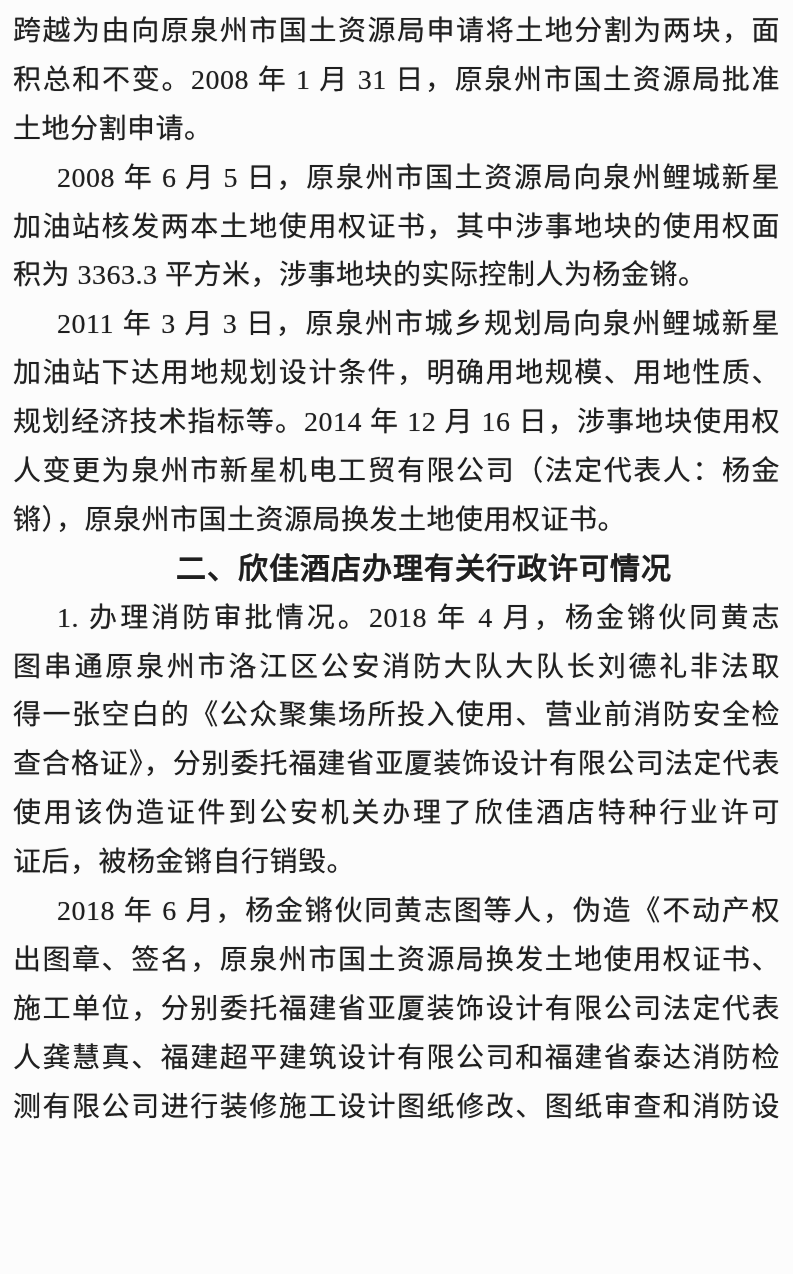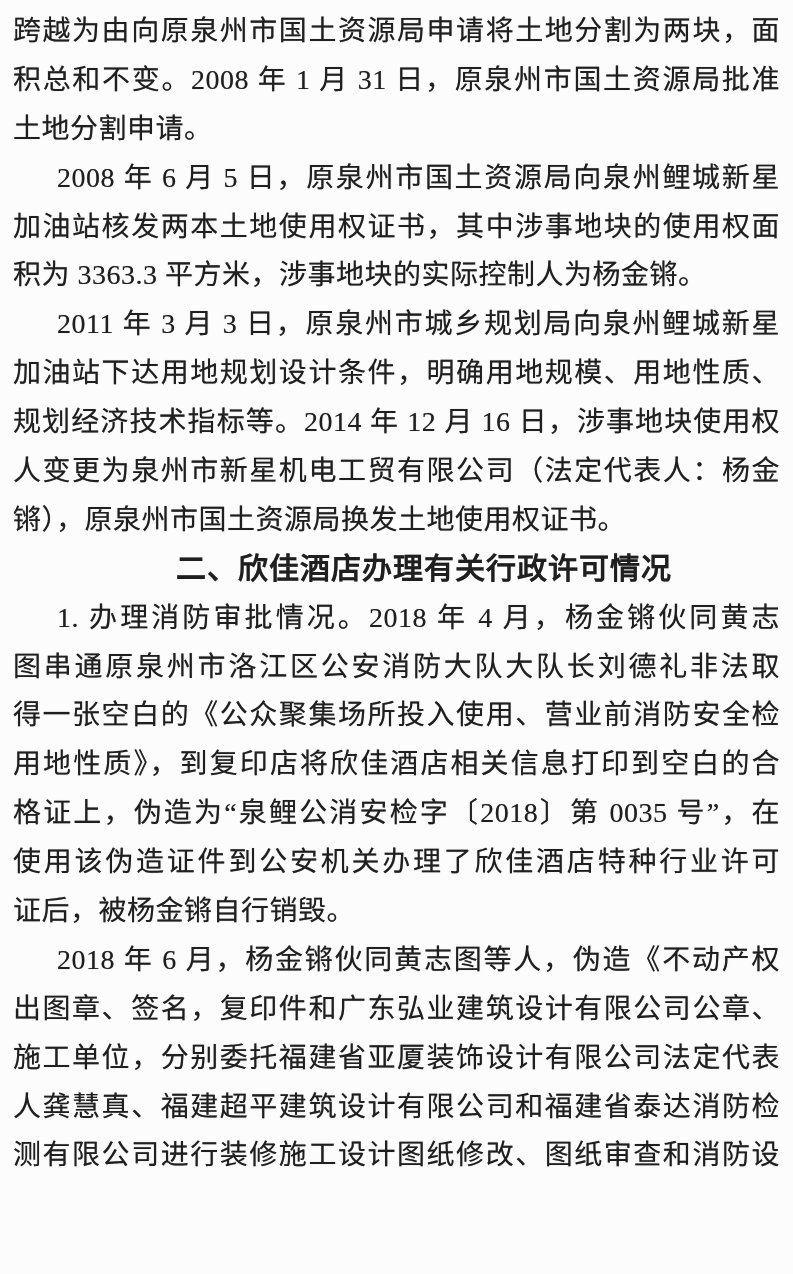--- a/index.html
+++ b/index.html
@@ -75,25 +75,24 @@
     <div class="ln">加油站下达用地规划设计条件，明确用地规模、用地性质、</div>
     <div class="ln">规划经济技术指标等。2014 年 12 月 16 日，涉事地块使用权</div>
     <div class="ln">人变更为泉州市新星机电工贸有限公司（法定代表人：杨金</div>
     <div class="ln last">锵），原泉州市国土资源局换发土地使用权证书。</div>
 
     <div class="heading">二、欣佳酒店办理有关行政许可情况</div>
 
     <div class="ln indent">1. 办理消防审批情况。2018 年 4 月，杨金锵伙同黄志</div>
     <div class="ln">图串通原泉州市洛江区公安消防大队大队长刘德礼非法取</div>
     <div class="ln">得一张空白的《公众聚集场所投入使用、营业前消防安全检</div>
-    <div class="ln">用地性质》，到复印店将欣佳酒店相关信息打印到空白的合</div>
-    <div class="ln">格证上，伪造为“泉鲤公消安检字〔2018〕第 0035 号”，在</div>
+    <div class="ln">查合格证》，分别委托福建省亚厦装饰设计有限公司法定代表</div>
     <div class="ln">使用该伪造证件到公安机关办理了欣佳酒店特种行业许可</div>
     <div class="ln last">证后，被杨金锵自行销毁。</div>
 
     <div class="ln indent">2018 年 6 月，杨金锵伙同黄志图等人，伪造《不动产权</div>
-    <div class="ln">出图章、签名，复印件和广东弘业建筑设计有限公司公章、</div>
+    <div class="ln">出图章、签名，原泉州市国土资源局换发土地使用权证书、</div>
     <div class="ln">施工单位，分别委托福建省亚厦装饰设计有限公司法定代表</div>
     <div class="ln">人龚慧真、福建超平建筑设计有限公司和福建省泰达消防检</div>
     <div class="ln">测有限公司进行装修施工设计图纸修改、图纸审查和消防设</div>
 
   </div>
 </div>
 
 </body></html>

